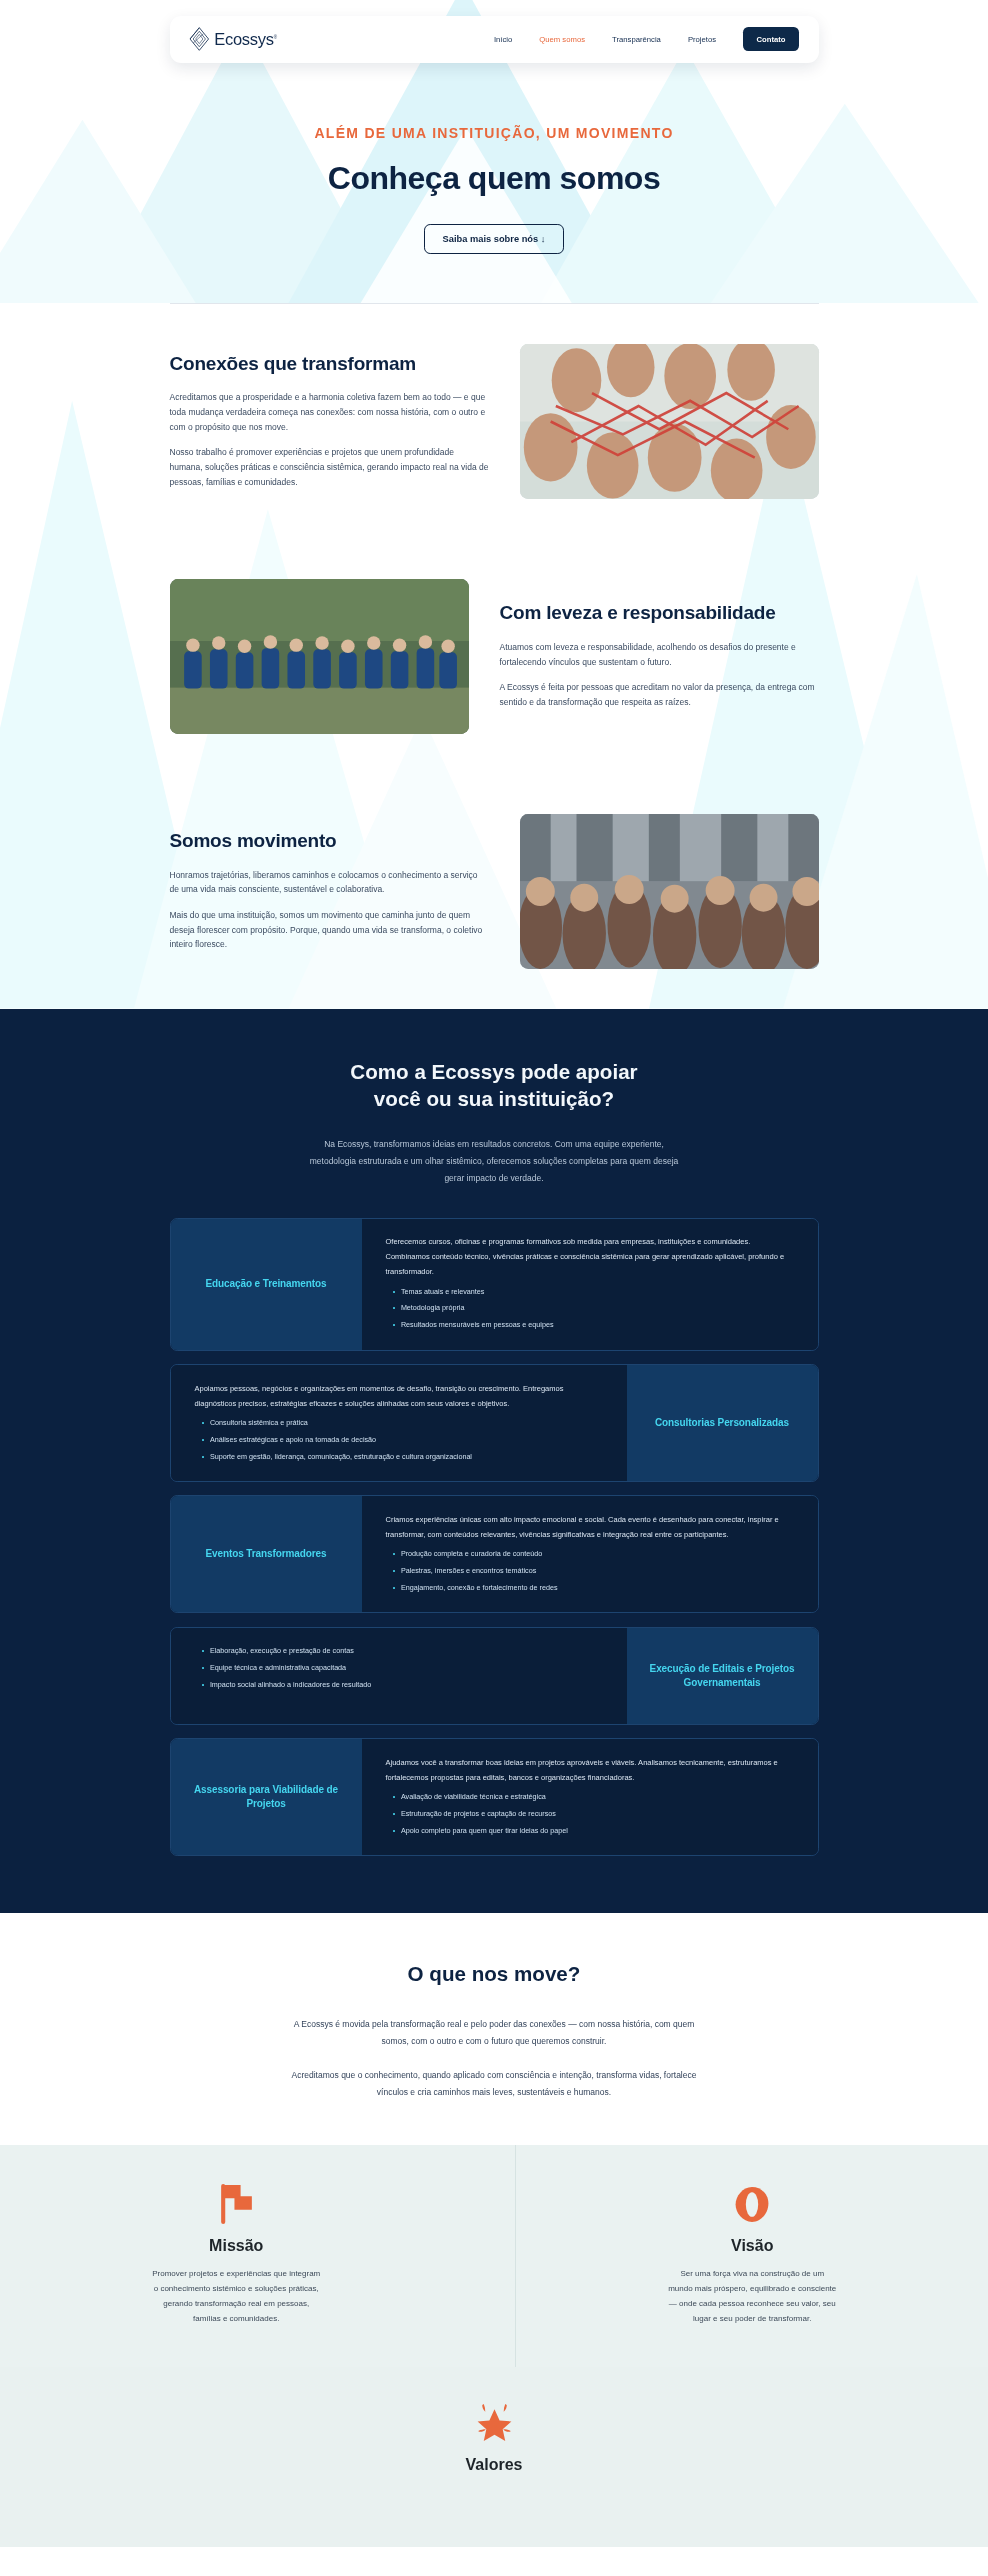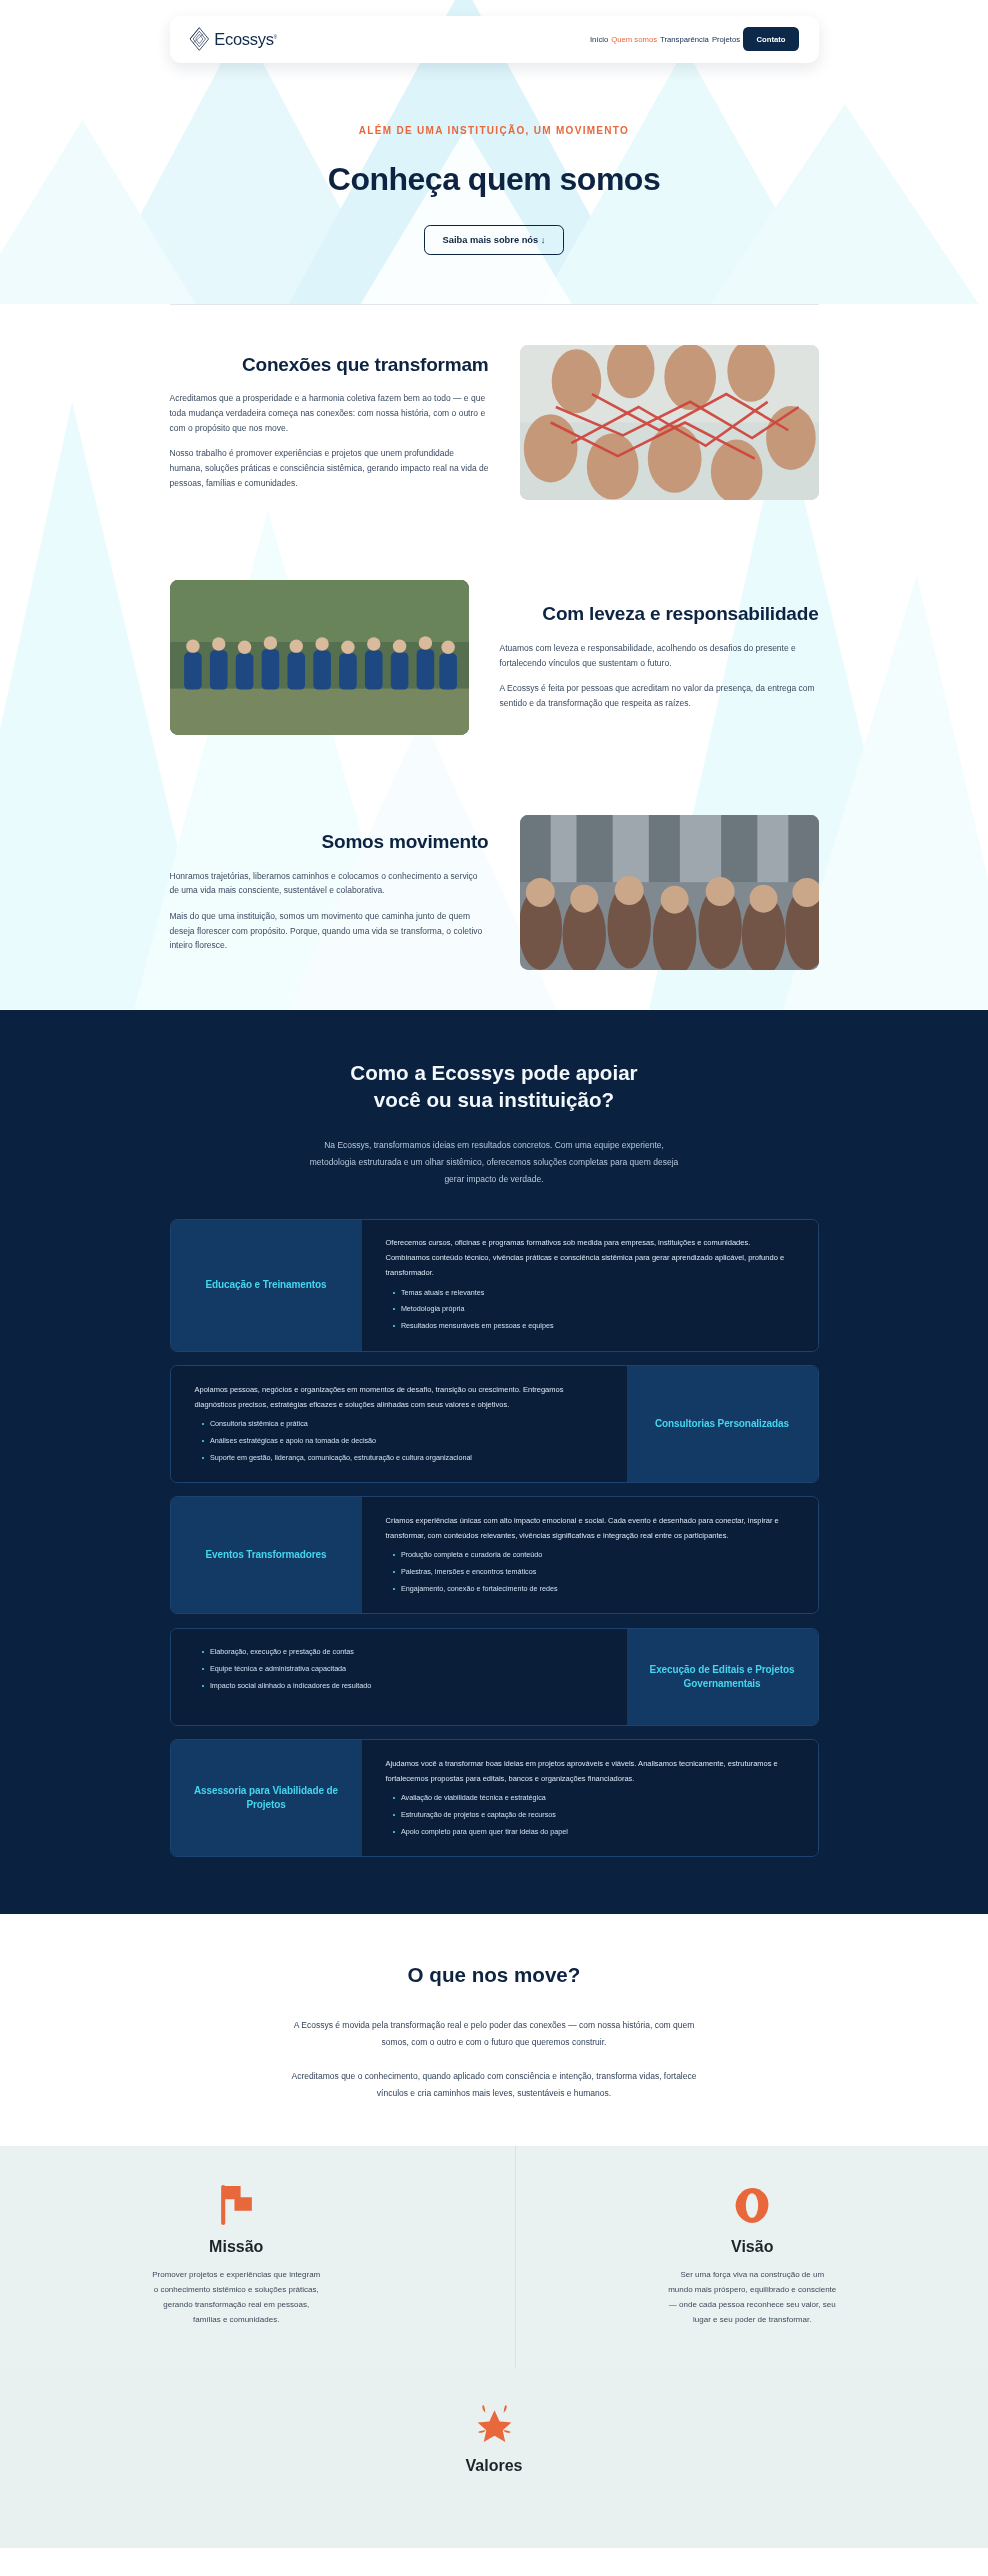--- a/index.html
+++ b/index.html
@@ -40,39 +40,39 @@
     justify-content: space-between;
     padding: 0 19.6px;
   }
   .brand { display: flex; align-items: center; gap: 4.6px; }
   .brand .mark { width: 20.6px; height: 24px; flex: none; }
   .brand .word {
     font-size: 16.5px; font-weight: 400; letter-spacing: -0.3px;
     color: #112a4d; line-height: 1; position: relative;
   }
   .brand .word sup { font-size: 4.6px; vertical-align: super; }
-  .navlinks { display: flex; align-items: center; gap: 3px; justify-content: center; }
+  .navlinks { display: flex; align-items: center; gap: 27px; justify-content: center; }
   .navlinks a {
     font-size: 7.7px; color: #132c4f; text-decoration: none; font-weight: 500;
   }
   .navlinks a.active { color: #e8683c; }
   .nav-cta {
     background: #0d2949; color: #fff; font-size: 7.7px; font-weight: 600;
     padding: 7.2px 13.4px; border-radius: 5.2px; border: none; cursor: pointer;
     font-family: inherit;
   }
 
   .hero-inner {
     position: relative; z-index: 4;
     text-align: center;
     padding: 62px 0 49px;
   }
   .eyebrow {
-    color: #e8683c; font-size: 10px; font-weight: 700; letter-spacing: 1.3px;
-    text-transform: uppercase; margin-bottom: 25px;
+    color: #e8683c; font-size: 14px; font-weight: 700; letter-spacing: 1.3px;
+    text-transform: uppercase; margin-bottom: 19px;
   }
   .hero-title {
     font-size: 32px; font-weight: 800; color: #0d2342; letter-spacing: -0.5px;
     margin-bottom: 27px;
   }
   .hero-sub {
     font-size: 10.8px; line-height: 1.62; color: #32445c;
     max-width: 340px; margin: 0 auto 31px;
   }
   .outline-btn {
@@ -93,21 +93,20 @@
     position: relative; z-index: 2;
     width: 649px; margin: 0 auto;
     display: flex; align-items: center; gap: 31px;
     padding: 40px 0;
   }
   .row.reverse { flex-direction: row-reverse; }
   .row .txt { flex: 1 1 0; }
   .row .txt h2 {
     font-size: 19px; font-weight: 800; color: #0d2342; margin-bottom: 15.5px;
     letter-spacing: -0.2px;
-    text-align: right;
   }
   .row .txt p { font-size: 8.5px; line-height: 1.72; color: #3a4a60; margin-bottom: 11.3px; }
   .row .txt p:last-child { margin-bottom: 0; }
   .photo {
     flex: 0 0 299px; height: 155px; border-radius: 8.2px; overflow: hidden;
     position: relative; background: #cfd9df;
   }
   .photo svg { position: absolute; inset: 0; width: 100%; height: 100%; }
 
   

